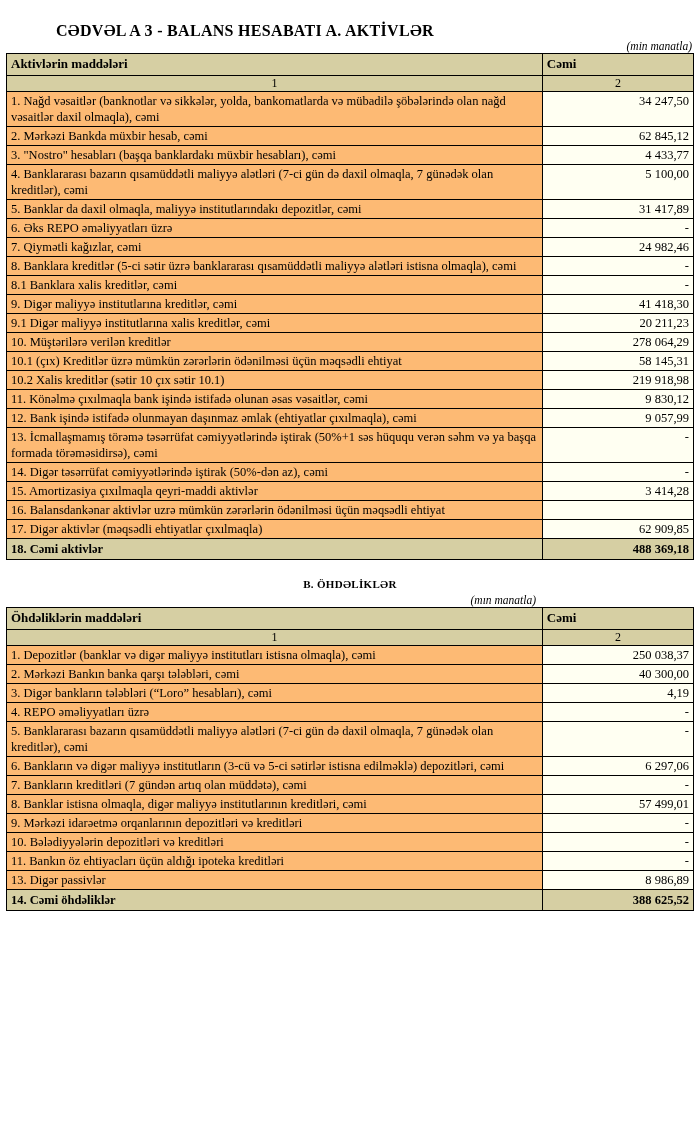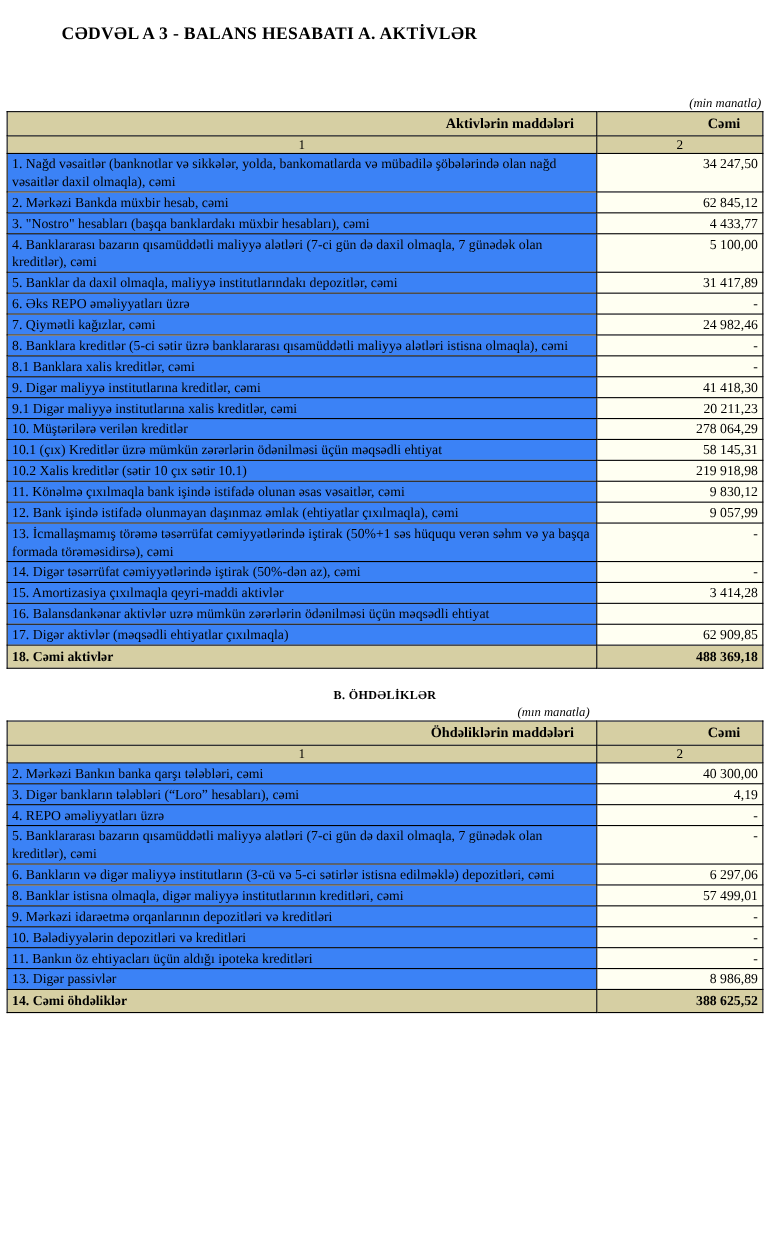--- a/index.html
+++ b/index.html
@@ -15,52 +15,52 @@
     font-weight:bold;
     margin:0 0 0 50px;
     letter-spacing:0.3px;
   }
   .unit-note {
     font-size:11.5px;
     font-style:italic;
     text-align:right;
     margin:0 2px 1px 0;
   }
-  .unit-note-a { margin-top:48px; }
+  .unit-note-a { }
   .unit-note-b { margin-top:4px; padding-right:156px; }
   table.sheet {
     width:100%;
     border-collapse:collapse;
     table-layout:fixed;
     font-size:12.5px;
     line-height:1.28;
   }
   table.sheet th, table.sheet td {
     border:1px solid #000;
     padding:1px 4px;
     vertical-align:top;
     overflow:hidden;
   }
   col.c-items { width:78%; }
   col.c-total { width:22%; }
   tr.head-row th {
     background:#d6cfa3;
     font-weight:bold;
-    text-align:right;
+    text-align:left;
     font-size:13px;
-    padding:2px 20px;
+    padding:2px 4px;
   }
   tr.num-row th {
     background:#d6cfa3;
     font-weight:normal;
     text-align:center;
     font-size:12px;
     padding:0 4px;
   }
-  td.label { text-align:left; background:#3b82f6; }
+  td.label { text-align:left; background:#fdba74; }
   td.value { text-align:right; background:#fffff2; }
   tr.total-row td {
     background:#d6cfa3;
     font-weight:bold;
     padding:2px 4px;
   }
   .title-b {
     font-size:11px;
     font-weight:bold;
     text-align:center;
@@ -221,20 +221,24 @@
         <th>Öhdəliklərin maddələri</th>
         <th>Cəmi</th>
       </tr>
       <tr class="num-row">
         <th>1</th>
         <th>2</th>
       </tr>
     </thead>
     <tbody>
 
+        <tr class="data-row">
+          <td class="label">1. Depozitlər (banklar və digər maliyyə institutları istisna olmaqla), cəmi</td>
+          <td class="value">250 038,37</td>
+        </tr>
 
         <tr class="data-row">
           <td class="label">2. Mərkəzi Bankın banka qarşı tələbləri, cəmi</td>
           <td class="value">40 300,00</td>
         </tr>
 
         <tr class="data-row">
           <td class="label">3. Digər bankların tələbləri (“Loro” hesabları), cəmi</td>
           <td class="value">4,19</td>
         </tr>
@@ -247,20 +251,24 @@
         <tr class="data-row">
           <td class="label">5. Banklararası bazarın qısamüddətli maliyyə alətləri (7-ci gün də daxil olmaqla, 7 günədək olan kreditlər), cəmi</td>
           <td class="value">-</td>
         </tr>
 
         <tr class="data-row">
           <td class="label">6. Bankların və digər maliyyə institutların (3-cü və 5-ci sətirlər istisna edilməklə) depozitləri, cəmi</td>
           <td class="value">6 297,06</td>
         </tr>
 
+        <tr class="data-row">
+          <td class="label">7. Bankların kreditləri (7 gündən artıq olan müddətə), cəmi</td>
+          <td class="value">-</td>
+        </tr>
 
         <tr class="data-row">
           <td class="label">8. Banklar istisna olmaqla, digər maliyyə institutlarının kreditləri, cəmi</td>
           <td class="value">57 499,01</td>
         </tr>
 
         <tr class="data-row">
           <td class="label">9. Mərkəzi idarəetmə orqanlarının depozitləri və kreditləri</td>
           <td class="value">-</td>
         </tr>

